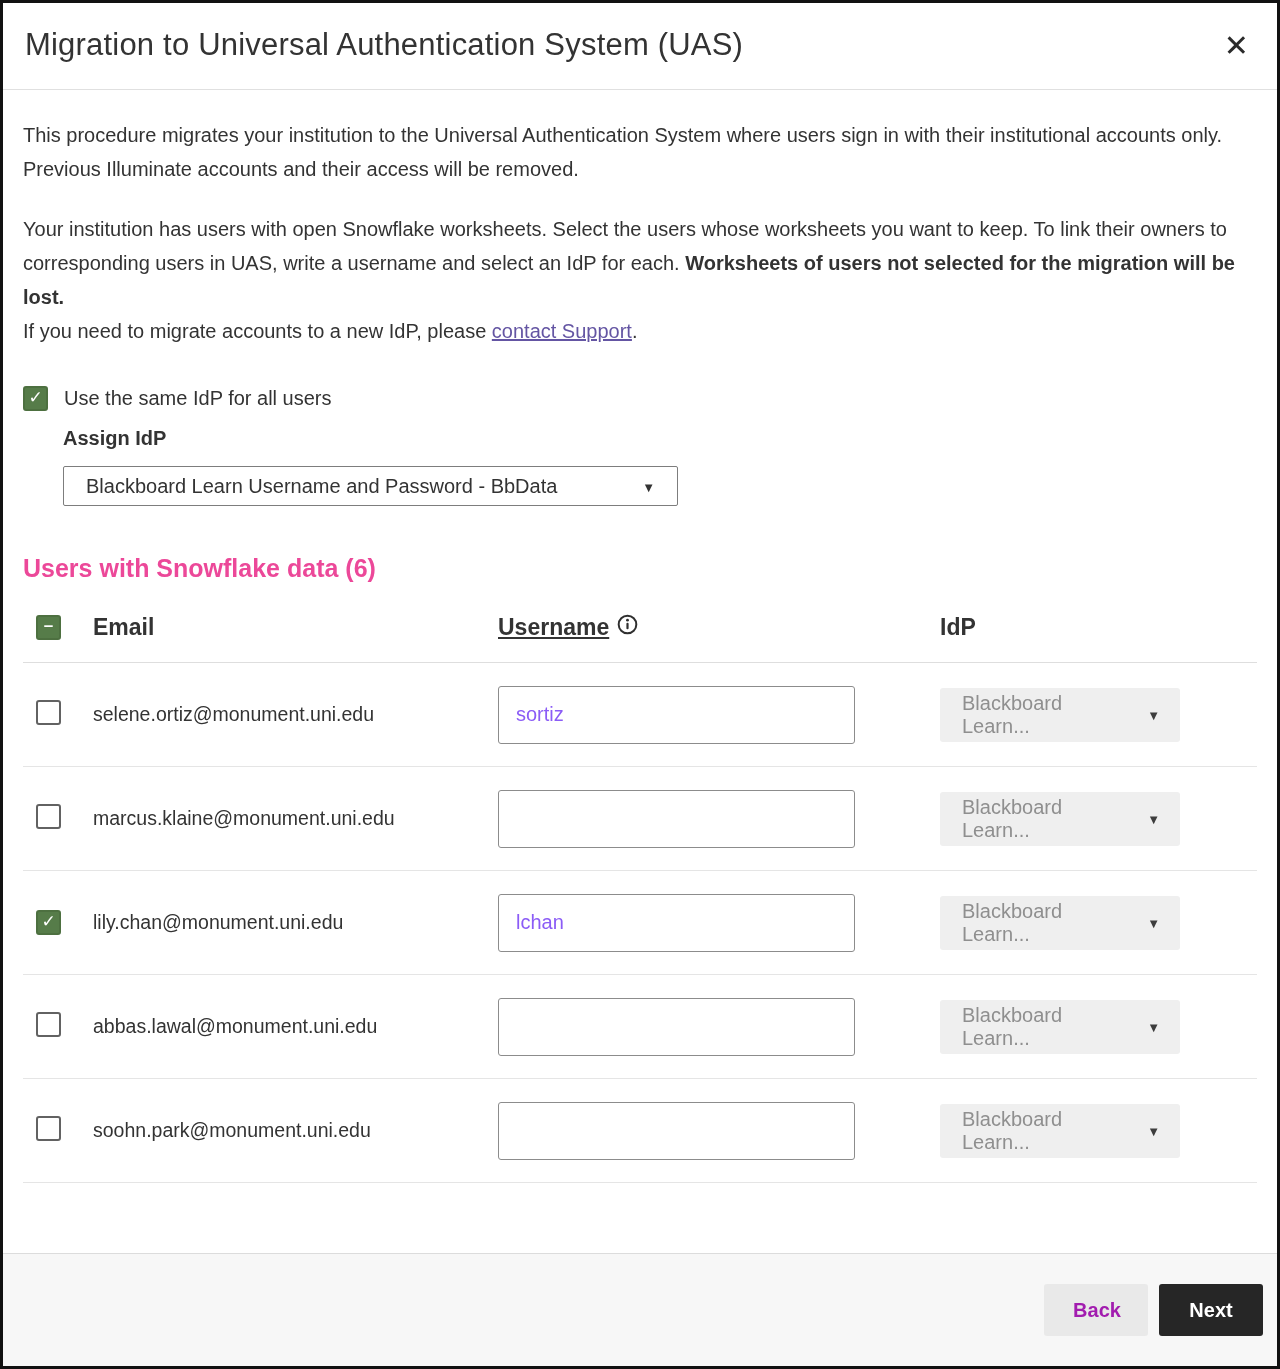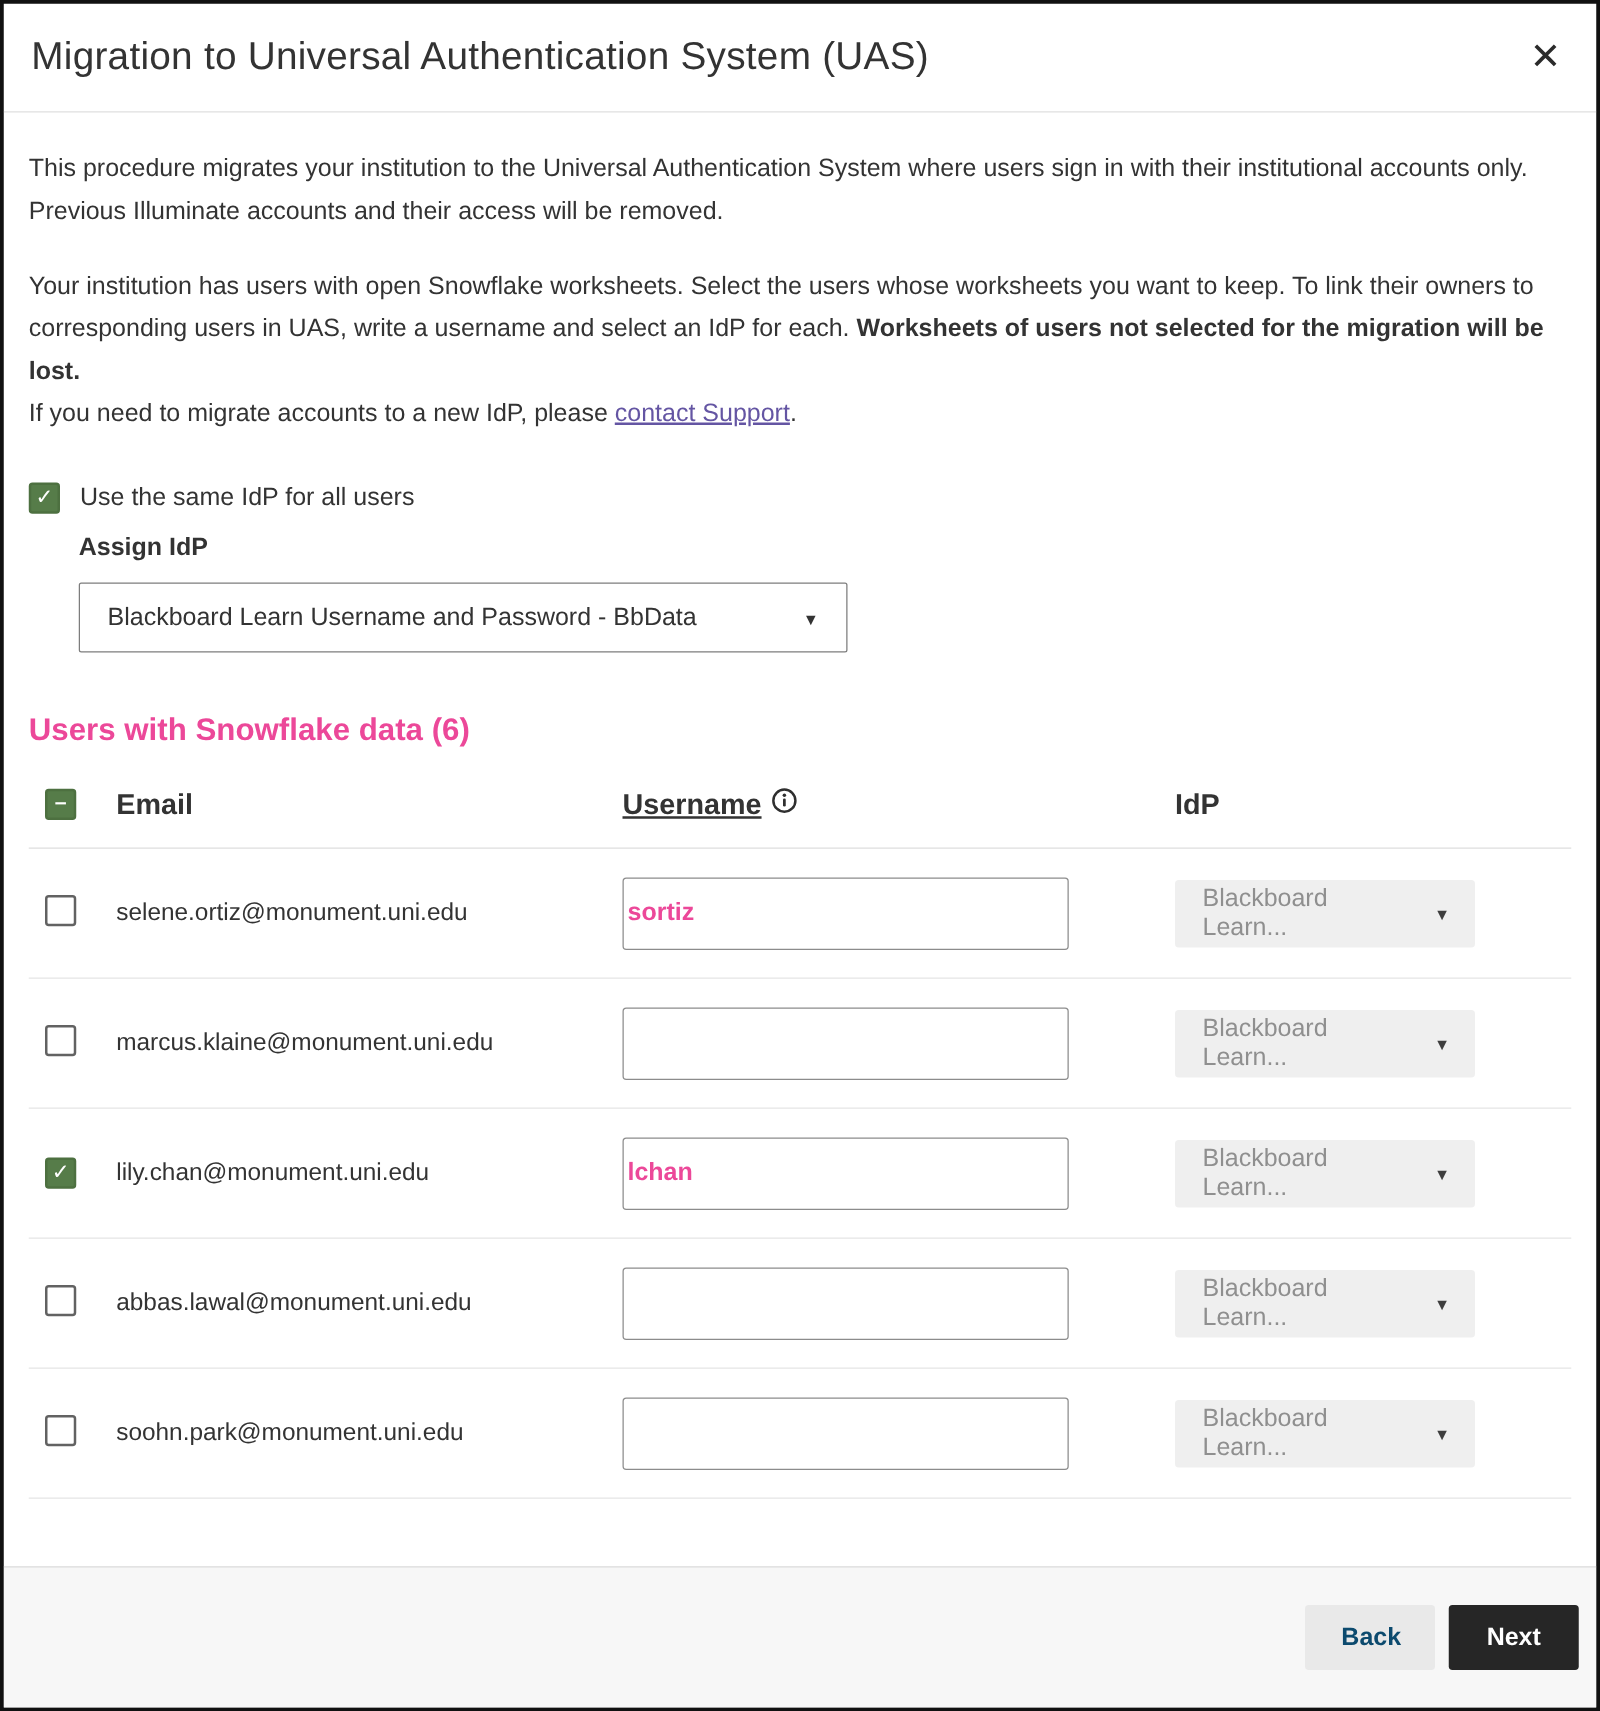--- a/index.html
+++ b/index.html
@@ -97,21 +97,21 @@
     font-size: 20px;
   }
   .assign-label {
     margin: 16px 0 16px 40px;
     font-size: 20px;
     font-weight: 700;
   }
   .assign-select {
     margin: 15px 0 0 40px;
     width: 615px;
-    height: 56px;
+    height: 40px;
     border: 1px solid #7d7d7d;
     border-radius: 2px;
     background: #ffffff;
     display: flex;
     align-items: center;
     justify-content: space-between;
     padding: 0 22px;
     font-size: 20px;
     color: #333333;
     cursor: pointer;
@@ -161,25 +161,24 @@
     color: #333333;
     white-space: nowrap;
     overflow: hidden;
   }
   .username-input {
     width: 357px;
     height: 58px;
     border: 1px solid #8c8c8c;
     border-radius: 3px;
     font-size: 20px;
-    color: #ec4899;
-    padding: 0 3px;
+    color: #8b5cf6;
+    padding: 0 17px;
     font-family: "Liberation Sans", "DejaVu Sans", sans-serif;
     background: #ffffff;
-    font-weight: bold;
   }
   .idp-select {
     width: 240px;
     height: 54px;
     background: #efefef;
     border: none;
     border-radius: 3px;
     display: flex;
     align-items: center;
     justify-content: space-between;
@@ -206,21 +205,21 @@
     height: 52px;
     min-width: 104px;
     padding: 0 24px;
     font-size: 20px;
     font-weight: 700;
     border: none;
     border-radius: 3px;
     cursor: pointer;
     font-family: "Liberation Sans", "DejaVu Sans", sans-serif;
   }
-  .btn-back { background: #e9e9e9; color: #0c4a6e; padding-left: 26px; }
+  .btn-back { background: #e9e9e9; color: #a21caf; padding-left: 26px; }
   .btn-next { background: #262626; color: #ffffff; }
 </style>
 </head>
 <body>
 
 <div class="dialog">
 
   <div class="dlg-header">
     <h1 class="dlg-title">Migration to Universal Authentication System (UAS)</h1>
     <button class="close-btn">✕</button>

